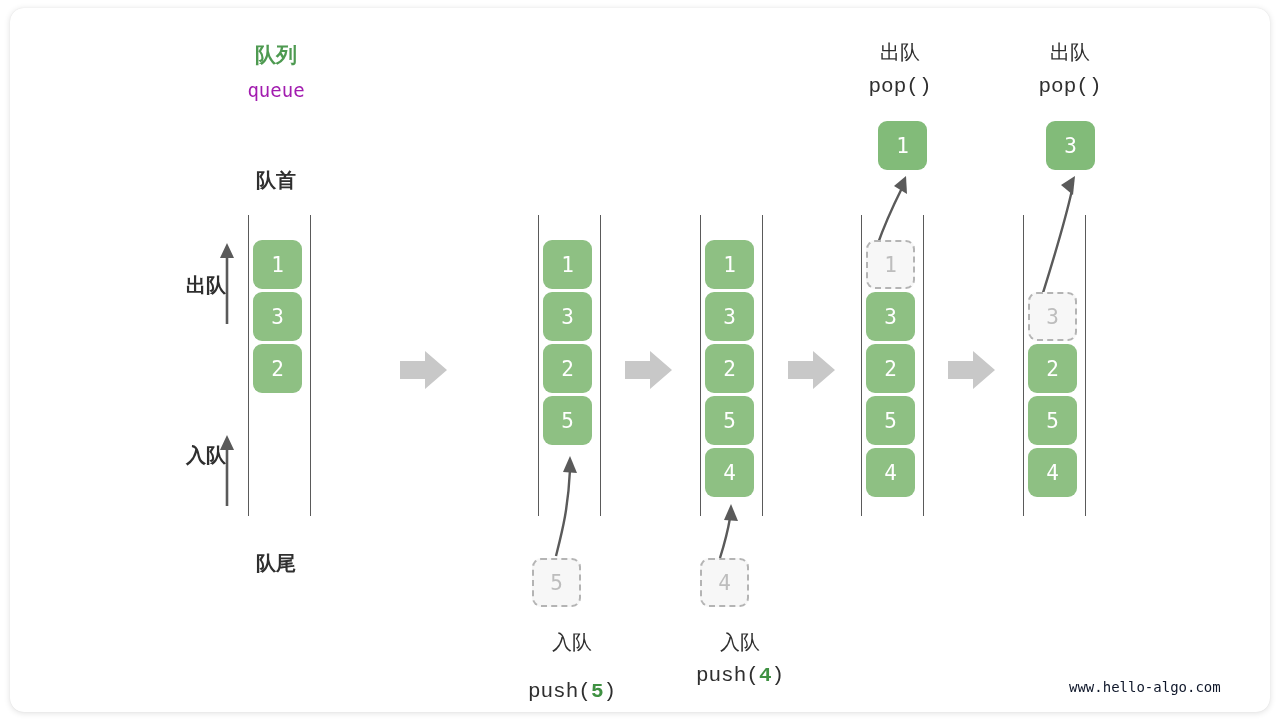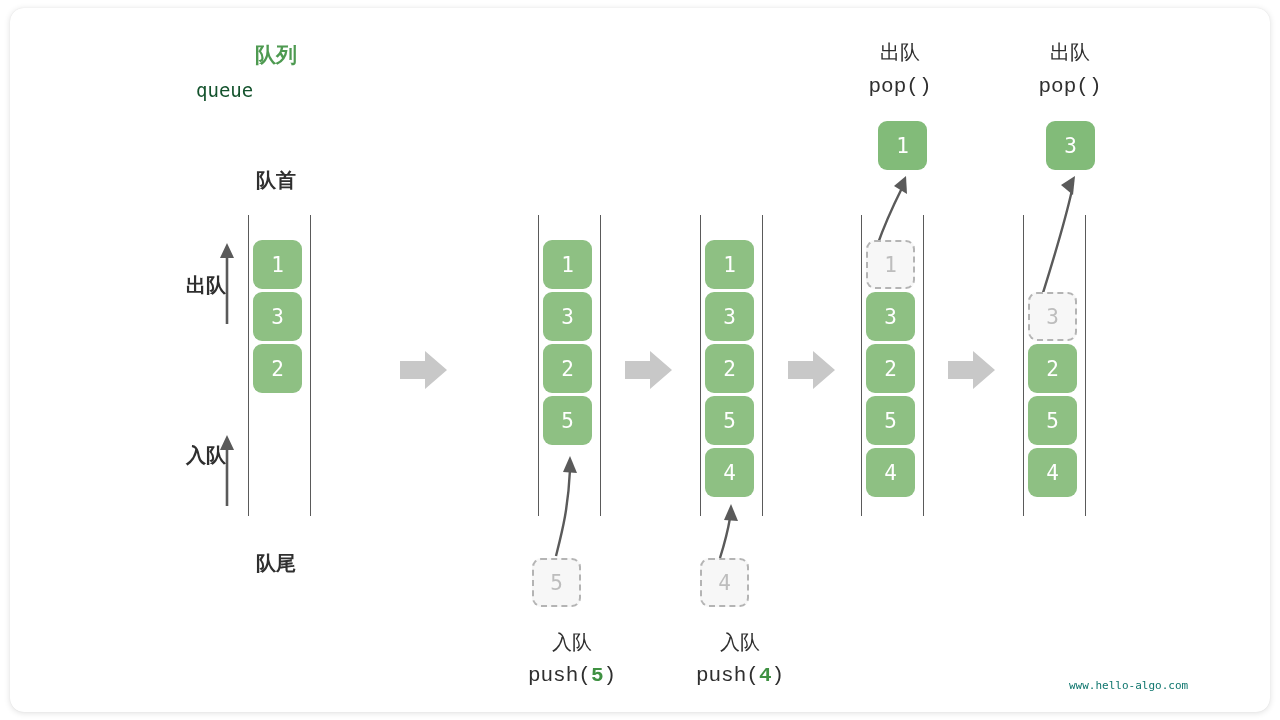--- a/index.html
+++ b/index.html
@@ -36,22 +36,23 @@
   .title-cn {
     font-size: 21px;
     font-weight: bold;
     color: #4e9a51;
     white-space: nowrap;
     text-align: center;
   }
   .title-mono {
     font-family: "DejaVu Sans Mono", "Liberation Mono", monospace;
     font-size: 19px;
-    color: #14532d;
-    white-space: nowrap;
+    color: #a21caf;
+    white-space: nowrap;
+    text-align: center;
   }
   .label-bold {
     font-size: 20px;
     font-weight: bold;
     color: #2f2f2f;
     white-space: nowrap;
     text-align: center;
   }
   .op-cn {
     font-size: 20px;
@@ -101,22 +102,22 @@
   }
 
   
   .uparrow { overflow: visible; }
 
   
   .transition { }
 
   .watermark {
     font-family: "DejaVu Sans Mono", "Liberation Mono", monospace;
-    font-size: 11px;
-    color: #0f766e;
+    font-size: 14px;
+    color: #0f172a;
     white-space: nowrap;
   }
 </style>
 </head>
 <body>
 
 <div id="card">
   <div class="stage">
 
     <div class="abs title-cn" style="left:186px; top:33px; width:160px;">队列</div>
@@ -156,21 +157,21 @@
     <div class="abs cell filled" style="left:533px; top:336px;">2</div>
     <div class="abs cell filled" style="left:533px; top:388px;">5</div>
 
     <div class="abs cell ghost" style="left:522px; top:550px;">5</div>
     <svg class="abs" style="left:530px; top:432px;" width="60" height="120">
       <path d="M 16 116 C 22 92, 28 70, 30 30" stroke="#5a5a5a" stroke-width="2.4" fill="none"></path>
       <polygon points="30,16 37,33 23,32" fill="#5a5a5a"></polygon>
     </svg>
 
     <div class="abs op-cn" style="left:487px; top:621px; width:150px;">入队</div>
-    <div class="abs op-mono" style="left:487px; top:656px; width:150px;"><span>push(</span><span class="hl">5</span><span>)</span></div>
+    <div class="abs op-mono" style="left:487px; top:672px; width:150px;"><span>push(</span><span class="hl">5</span><span>)</span></div>
 
     <svg class="abs transition" style="left:615px; top:340px;" width="50" height="44">
       <polygon points="0,13 25,13 25,3 47,22 25,41 25,31 0,31" fill="#c8c8c8"></polygon>
     </svg>
 
     <div class="abs rail" style="left:690px; top:207px; height:301px;"></div>
     <div class="abs rail" style="left:752px; top:207px; height:301px;"></div>
 
     <div class="abs cell filled" style="left:695px; top:232px;">1</div>
     <div class="abs cell filled" style="left:695px; top:284px;">3</div>

